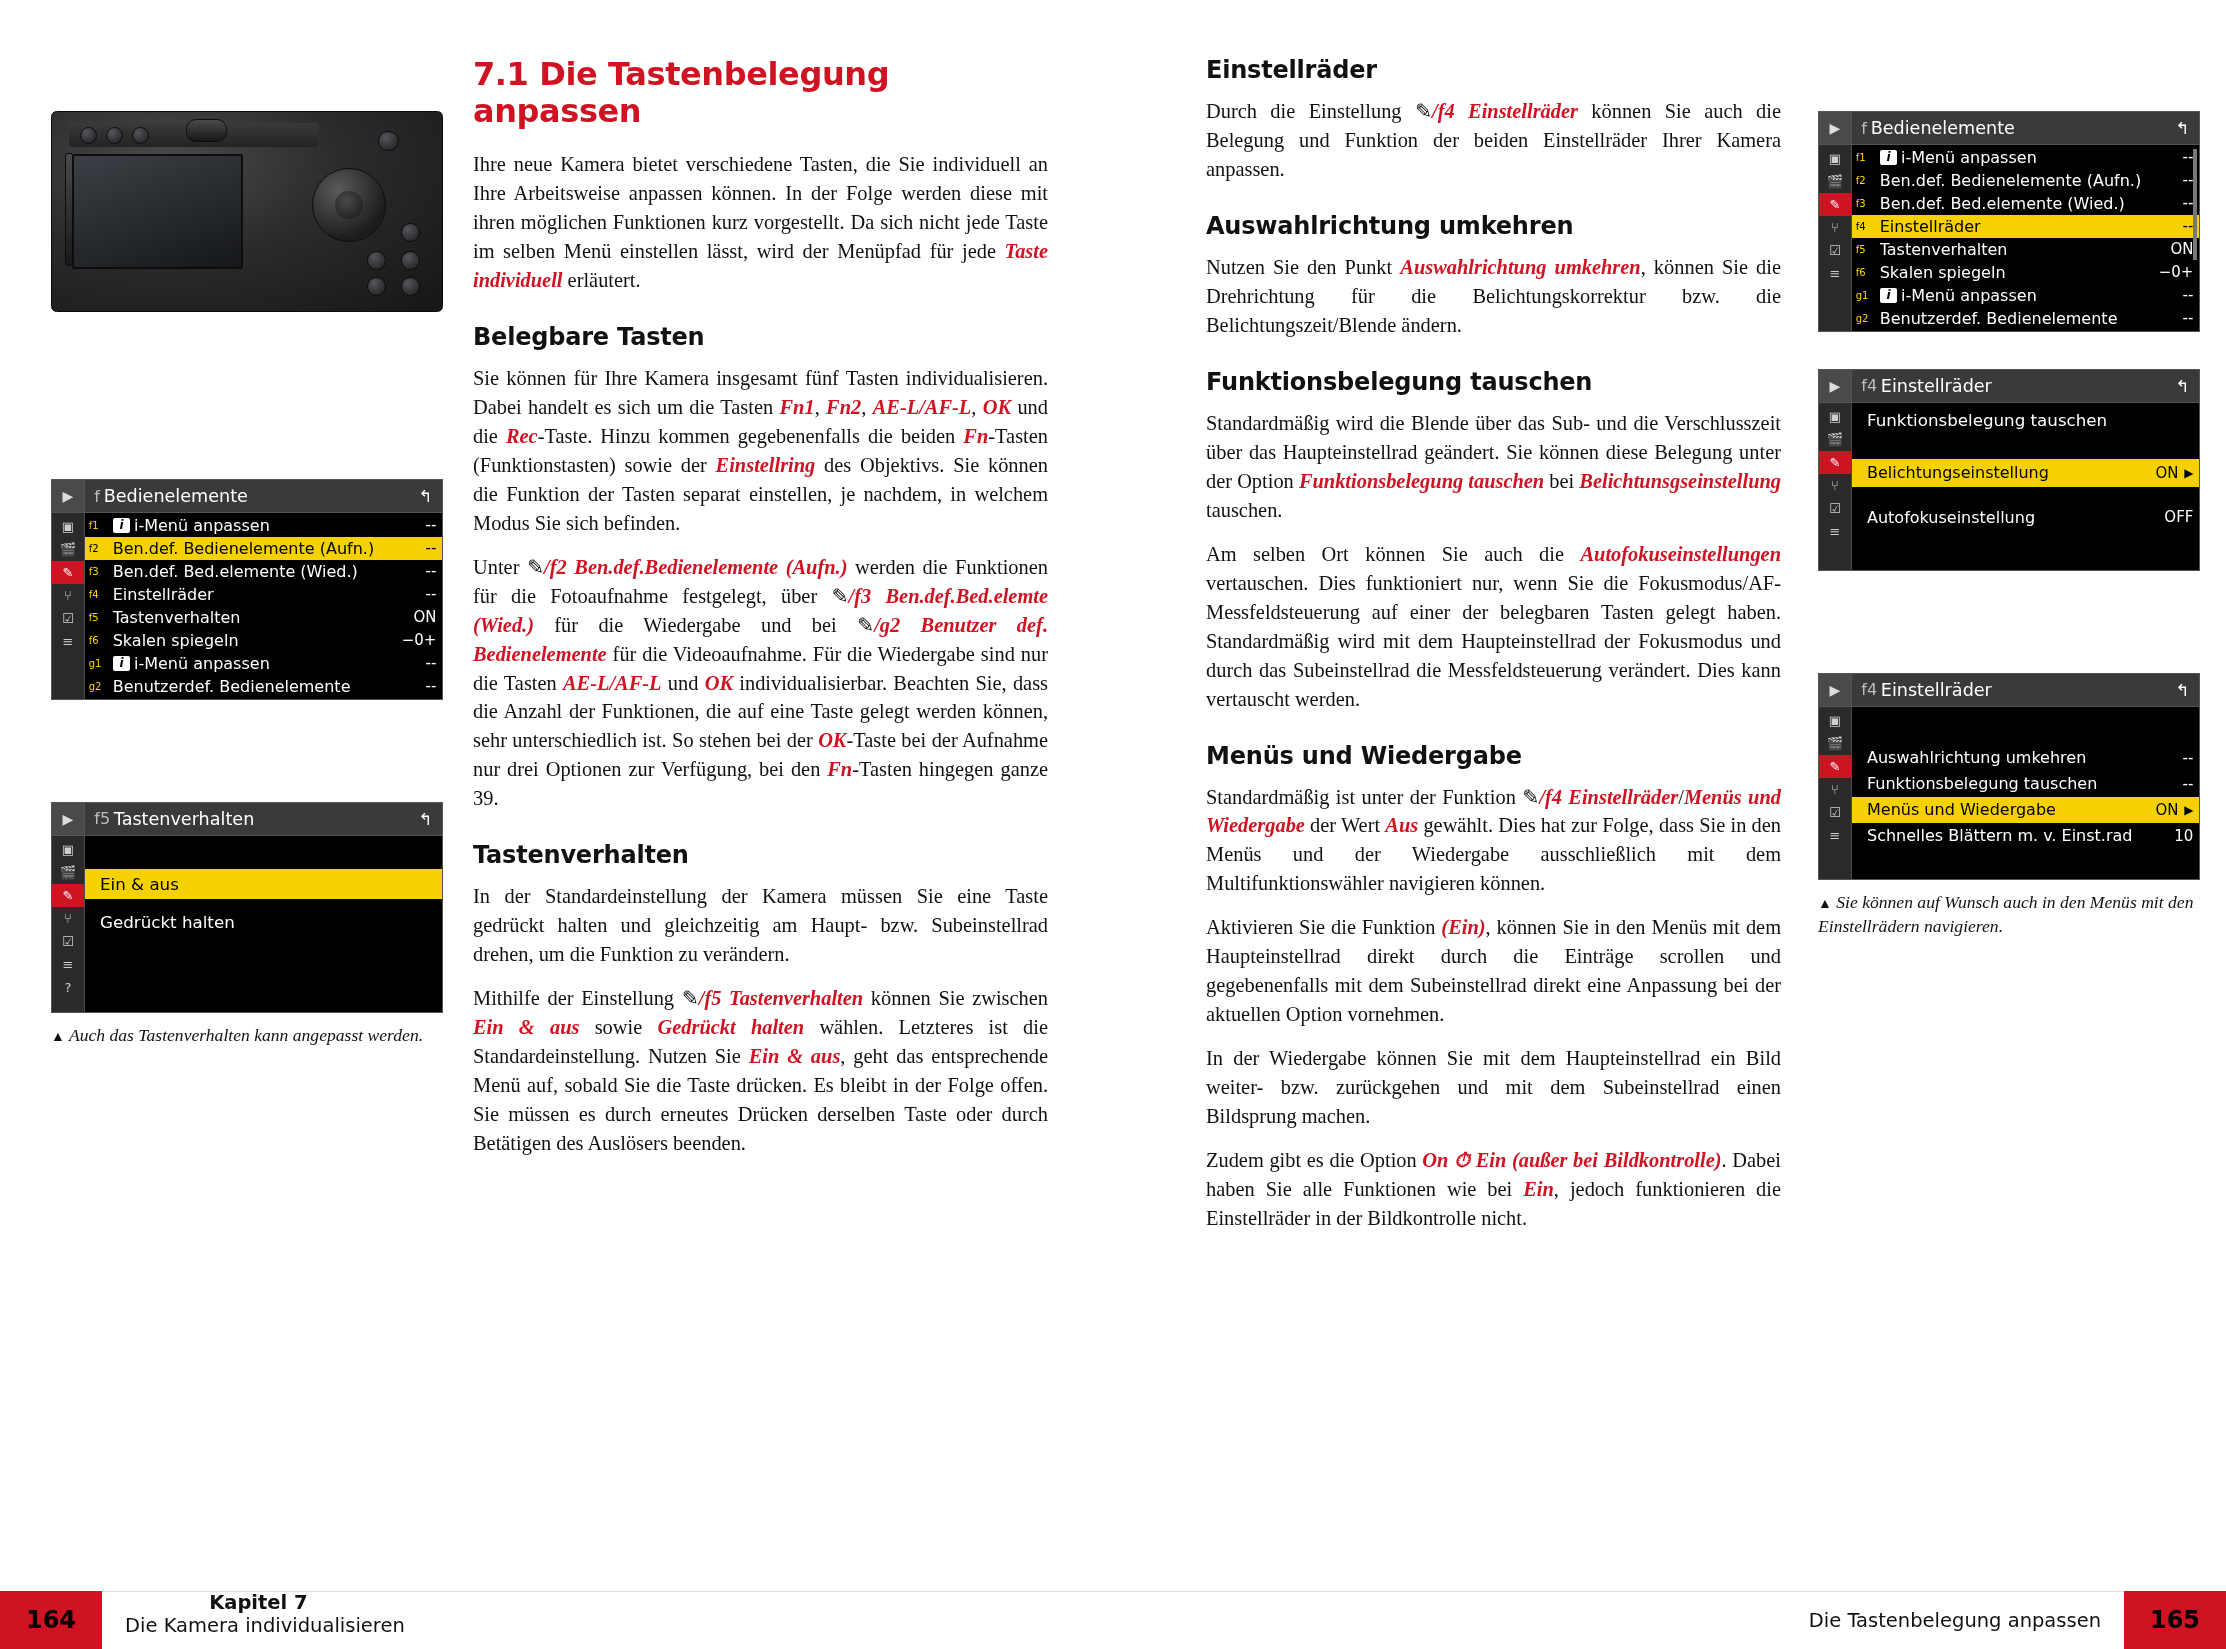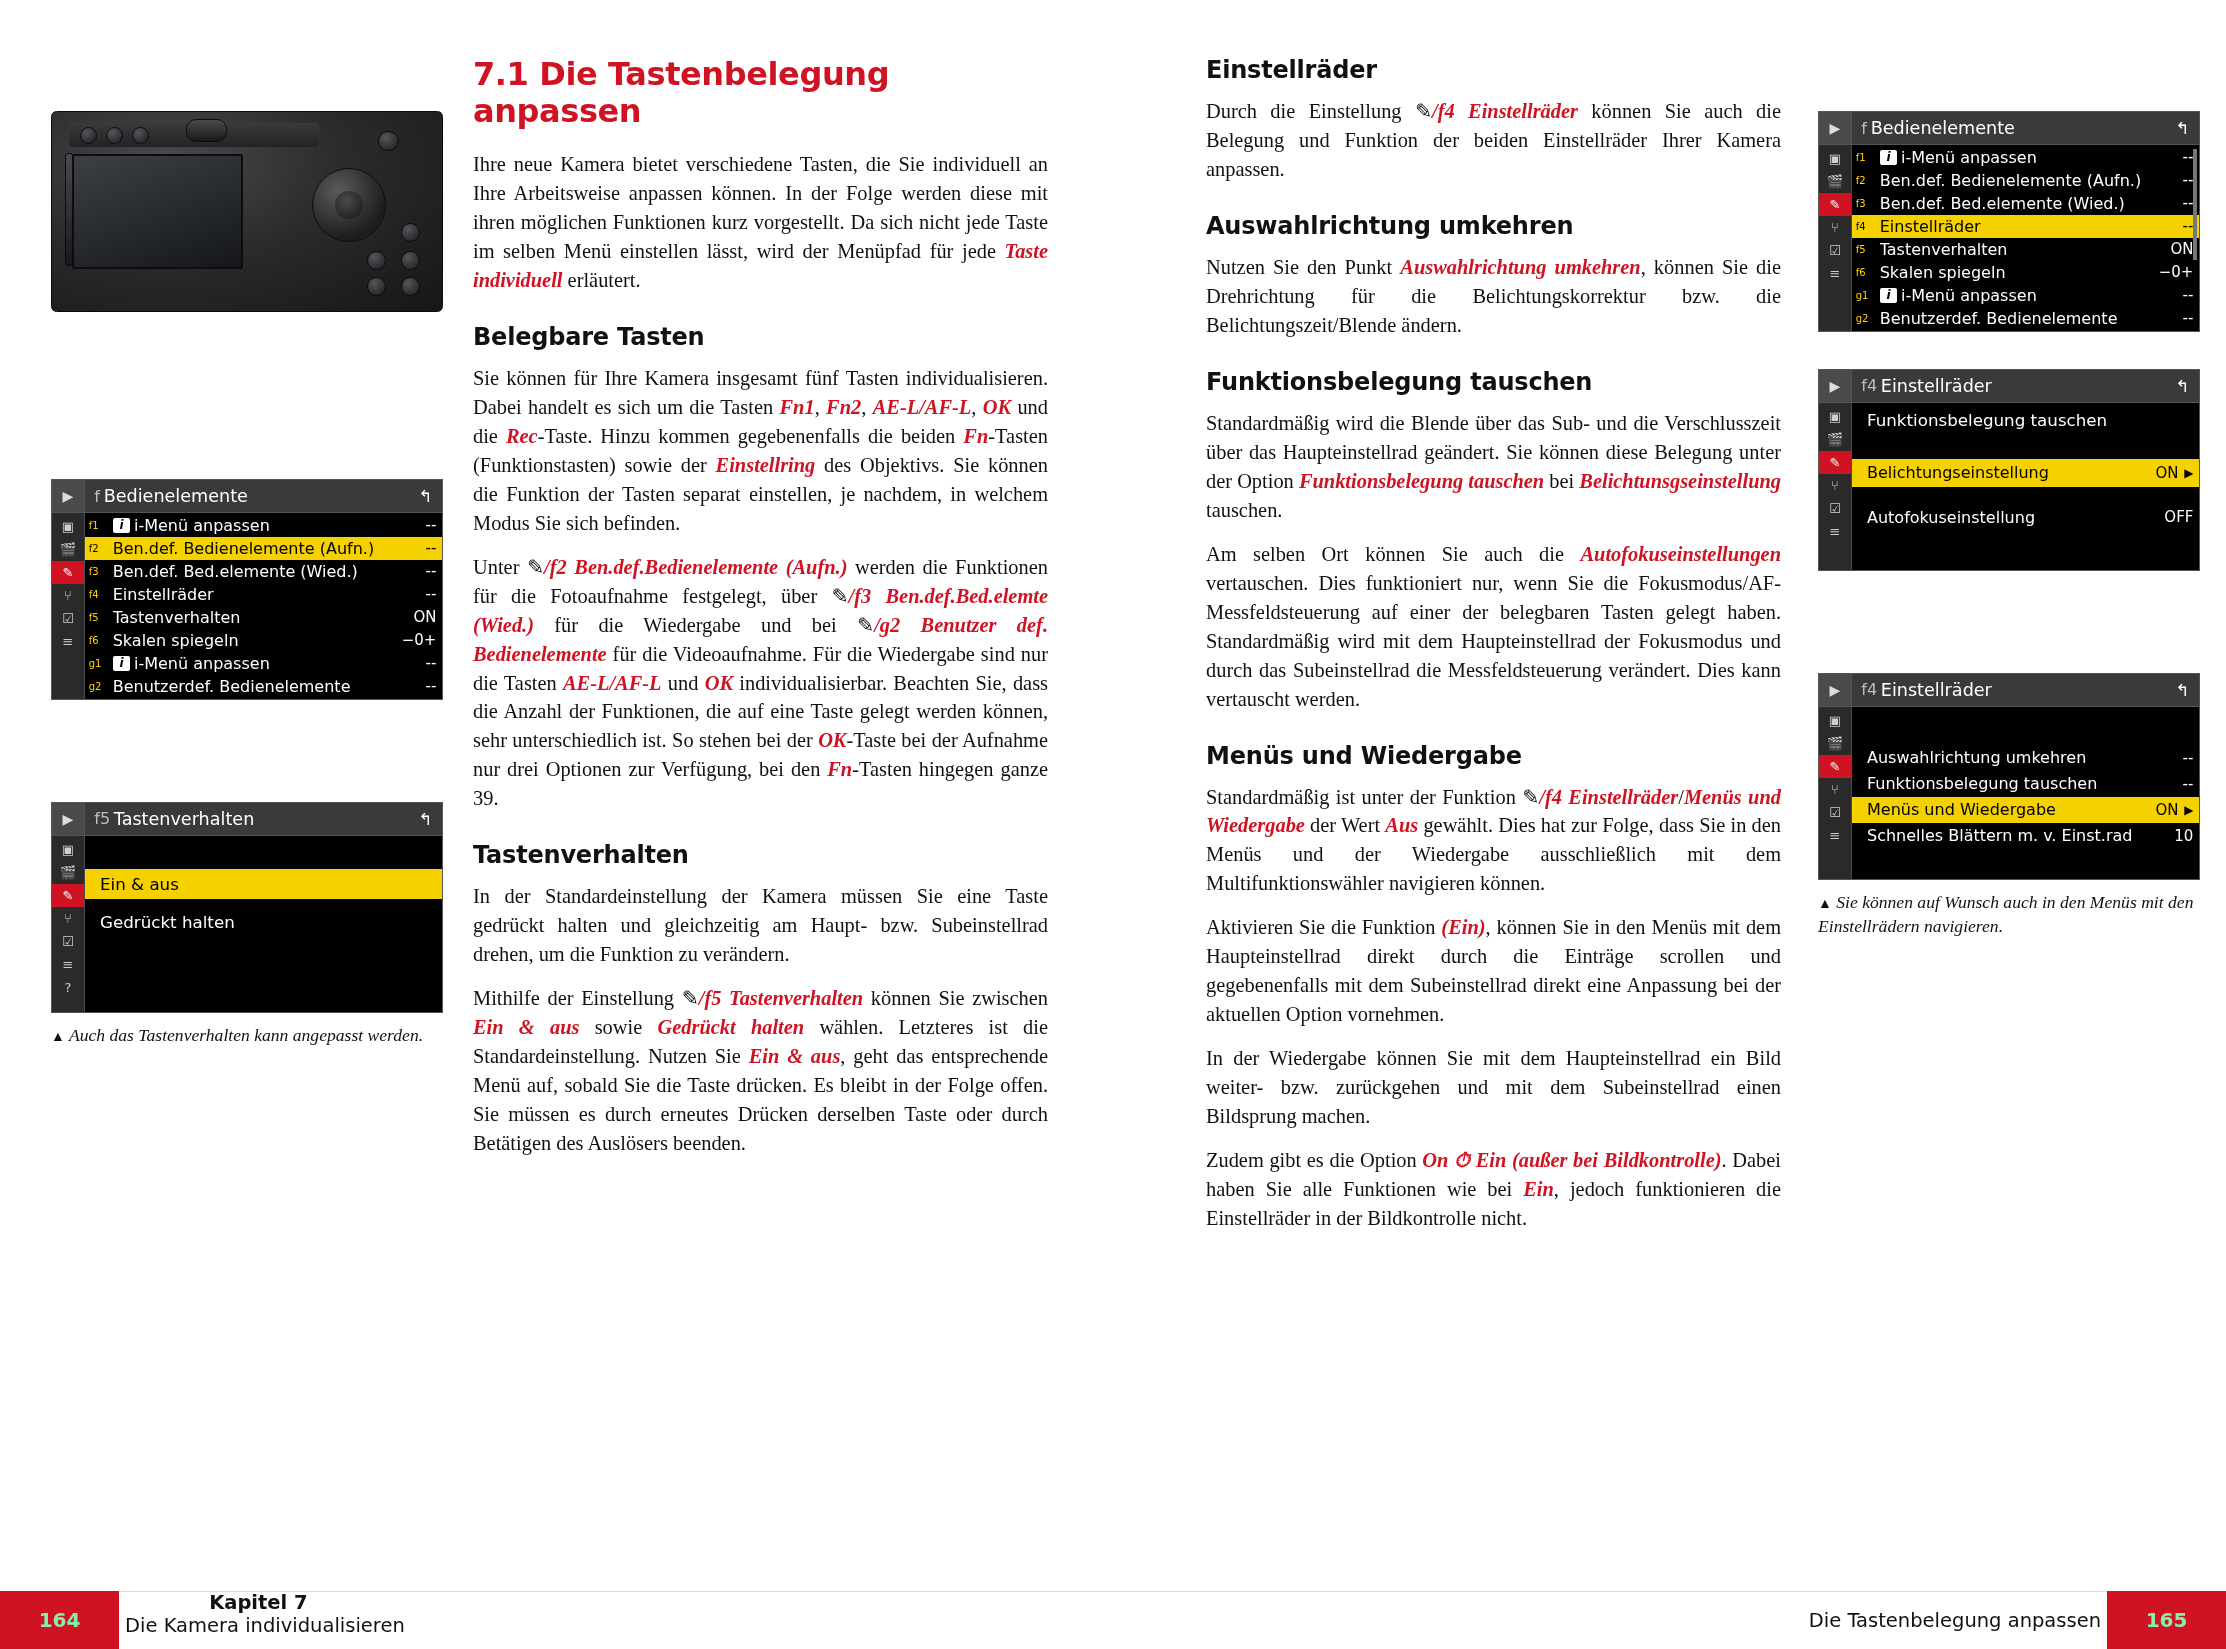--- a/index.html
+++ b/index.html
@@ -143,22 +143,22 @@
   }
   .mrow.plain{height:32px;font-size:16.7px;padding-left:15px;}
   .mrow.plainhl{height:30px;font-size:16.7px;padding-left:15px;background:#f5d100;color:#000;}
 
   
   .footer{
     position:absolute;left:0;bottom:0;width:2226px;height:58px;
   }
   .foot-band{position:absolute;left:0;top:0;height:58px;width:2226px;border-top:0.9px solid #ddd;}
   .foot-num{
-    position:absolute;top:0;width:119px;height:58px;background:#cf1322;color:#86efac;
-    font-family:"DejaVu Sans", sans-serif;font-weight:bold;font-size:20px;
+    position:absolute;top:0;width:102px;height:58px;background:#cf1322;color:#000000;
+    font-family:"DejaVu Sans", sans-serif;font-weight:bold;font-size:24px;
     display:flex;align-items:center;justify-content:center;
   }
   .foot-num.left{left:0;}
   .foot-num.right{right:0;}
   .foot-txt{
     position:absolute;top:0;height:58px;display:flex;align-items:center;
     font-family:"DejaVu Sans", sans-serif;font-size:19.5px;color:#111;
   }
   .foot-txt.left{left:125px;flex-direction:column;}
   .foot-txt.right{right:125px;}

